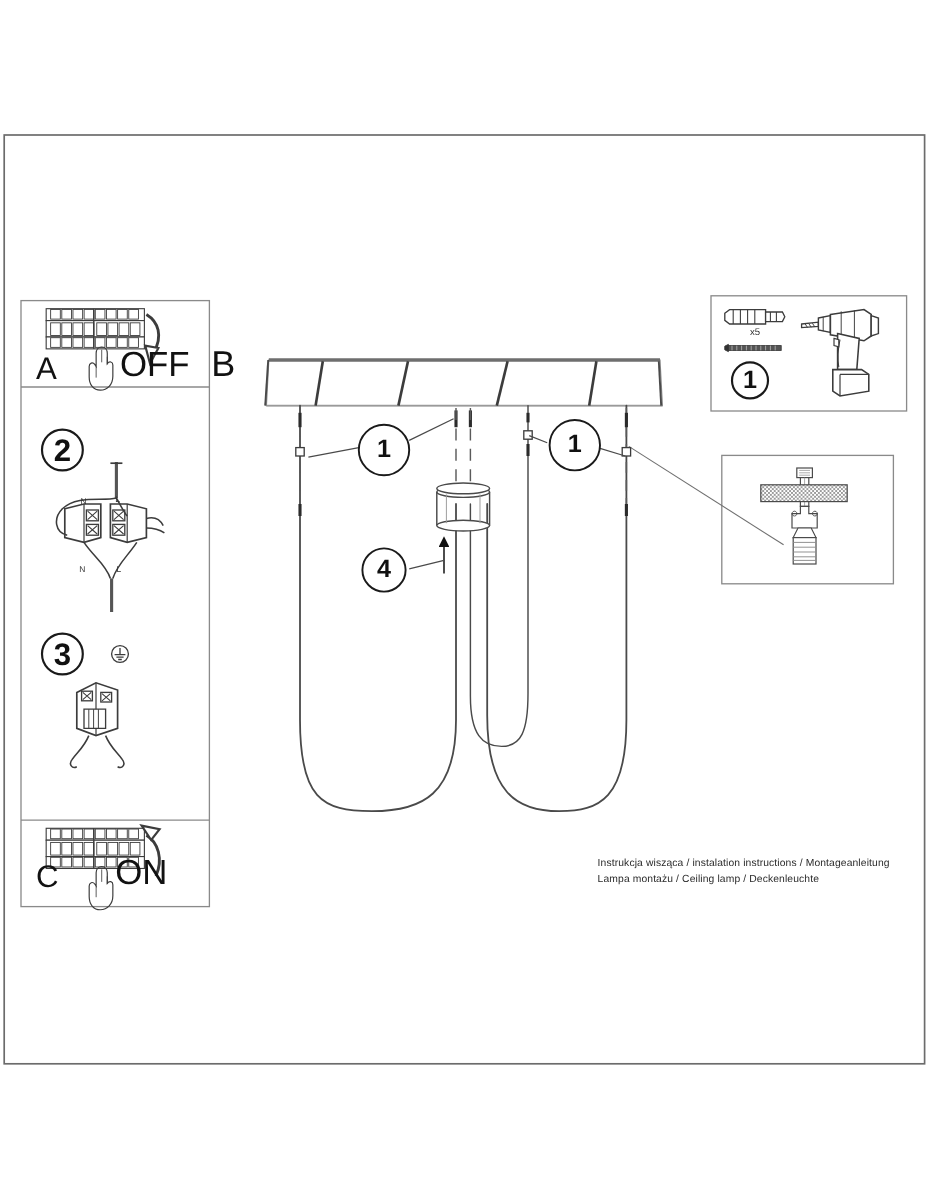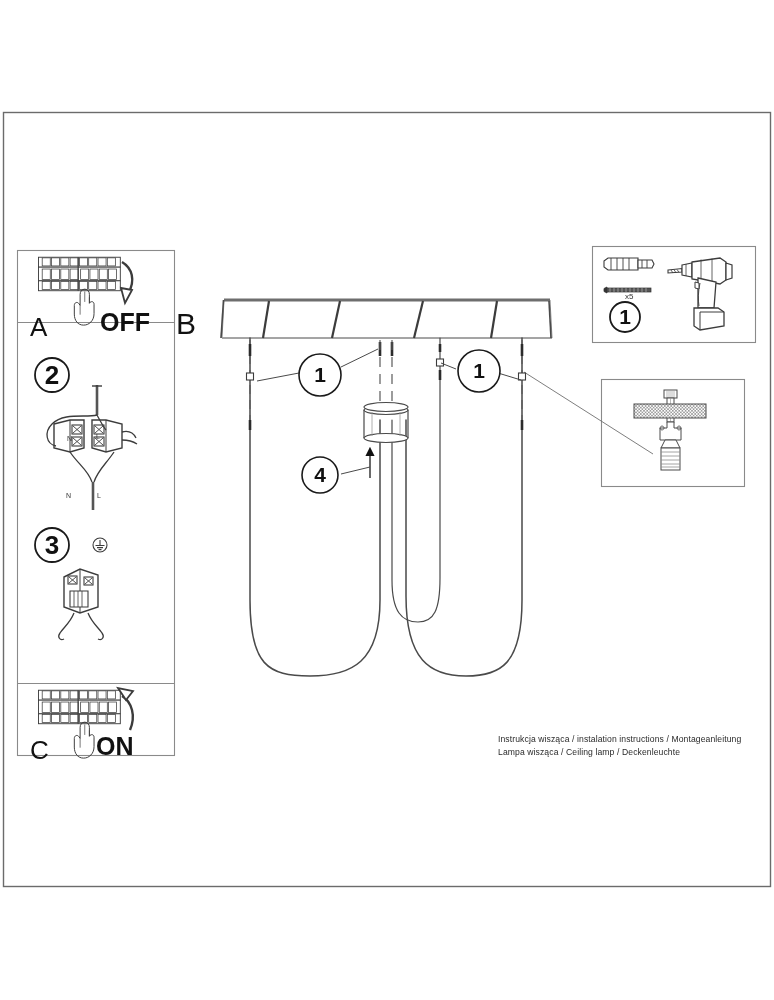--- a/index.html
+++ b/index.html
@@ -4,28 +4,28 @@
 <title>Installation Instructions</title>
 <style>
   html,body{margin:0;padding:0;background:#ffffff;}
   body{
     width:774px;height:1000px;position:relative;overflow:hidden;
     font-family:"Liberation Sans", sans-serif;
     color:#1a1a1a;
   }
   #sheet{position:absolute;left:0;top:0;width:774px;height:1000px;}
   .svg-root{position:absolute;left:0;top:0;}
-  .lbl{position:absolute;white-space:nowrap;margin-top:20px;}
+  .lbl{position:absolute;white-space:nowrap;}
 
   
   .panel-letter{
     font-size:26px;font-weight:400;color:#111;letter-spacing:0;
   }
   .onoff{
-    font-size:25px;font-weight:700;color:#111;
+    font-size:29px;font-weight:400;color:#111;
   }
   .b-letter{font-size:30px;font-weight:400;color:#111;}
 
   
   .step-num{
     position:absolute;display:flex;align-items:center;justify-content:center;
     font-size:26px;font-weight:700;color:#111;
   }
   .callout-num{
     position:absolute;display:flex;align-items:center;justify-content:center;
@@ -376,15 +376,15 @@
   <div class="lbl tiny" style="left:97px;top:472px;">L</div>
 
   <div class="lbl tiny" style="left:625px;top:272px;font-size:8px;">x5</div>
   <div class="callout-num" style="left:610px;top:302px;width:30px;height:30px;">1</div>
 
   <div class="callout-num" style="left:299px;top:354px;width:42px;height:42px;">1</div>
   <div class="callout-num" style="left:458px;top:350px;width:42px;height:42px;">1</div>
   <div class="callout-num" style="left:302px;top:457px;width:36px;height:36px;">4</div>
 
   <div class="lbl footer-line" style="left:498px;top:713px;">Instrukcja wisząca / instalation instructions / Montageanleitung</div>
-  <div class="lbl footer-line" style="left:498px;top:726px;">Lampa wisząca / Ceiling lamp / Deckenleuchte</div>
+  <div class="lbl footer-line" style="left:498px;top:726px;">Lampa montażu / Ceiling lamp / Deckenleuchte</div>
 
 </div>
 
 </body></html>

